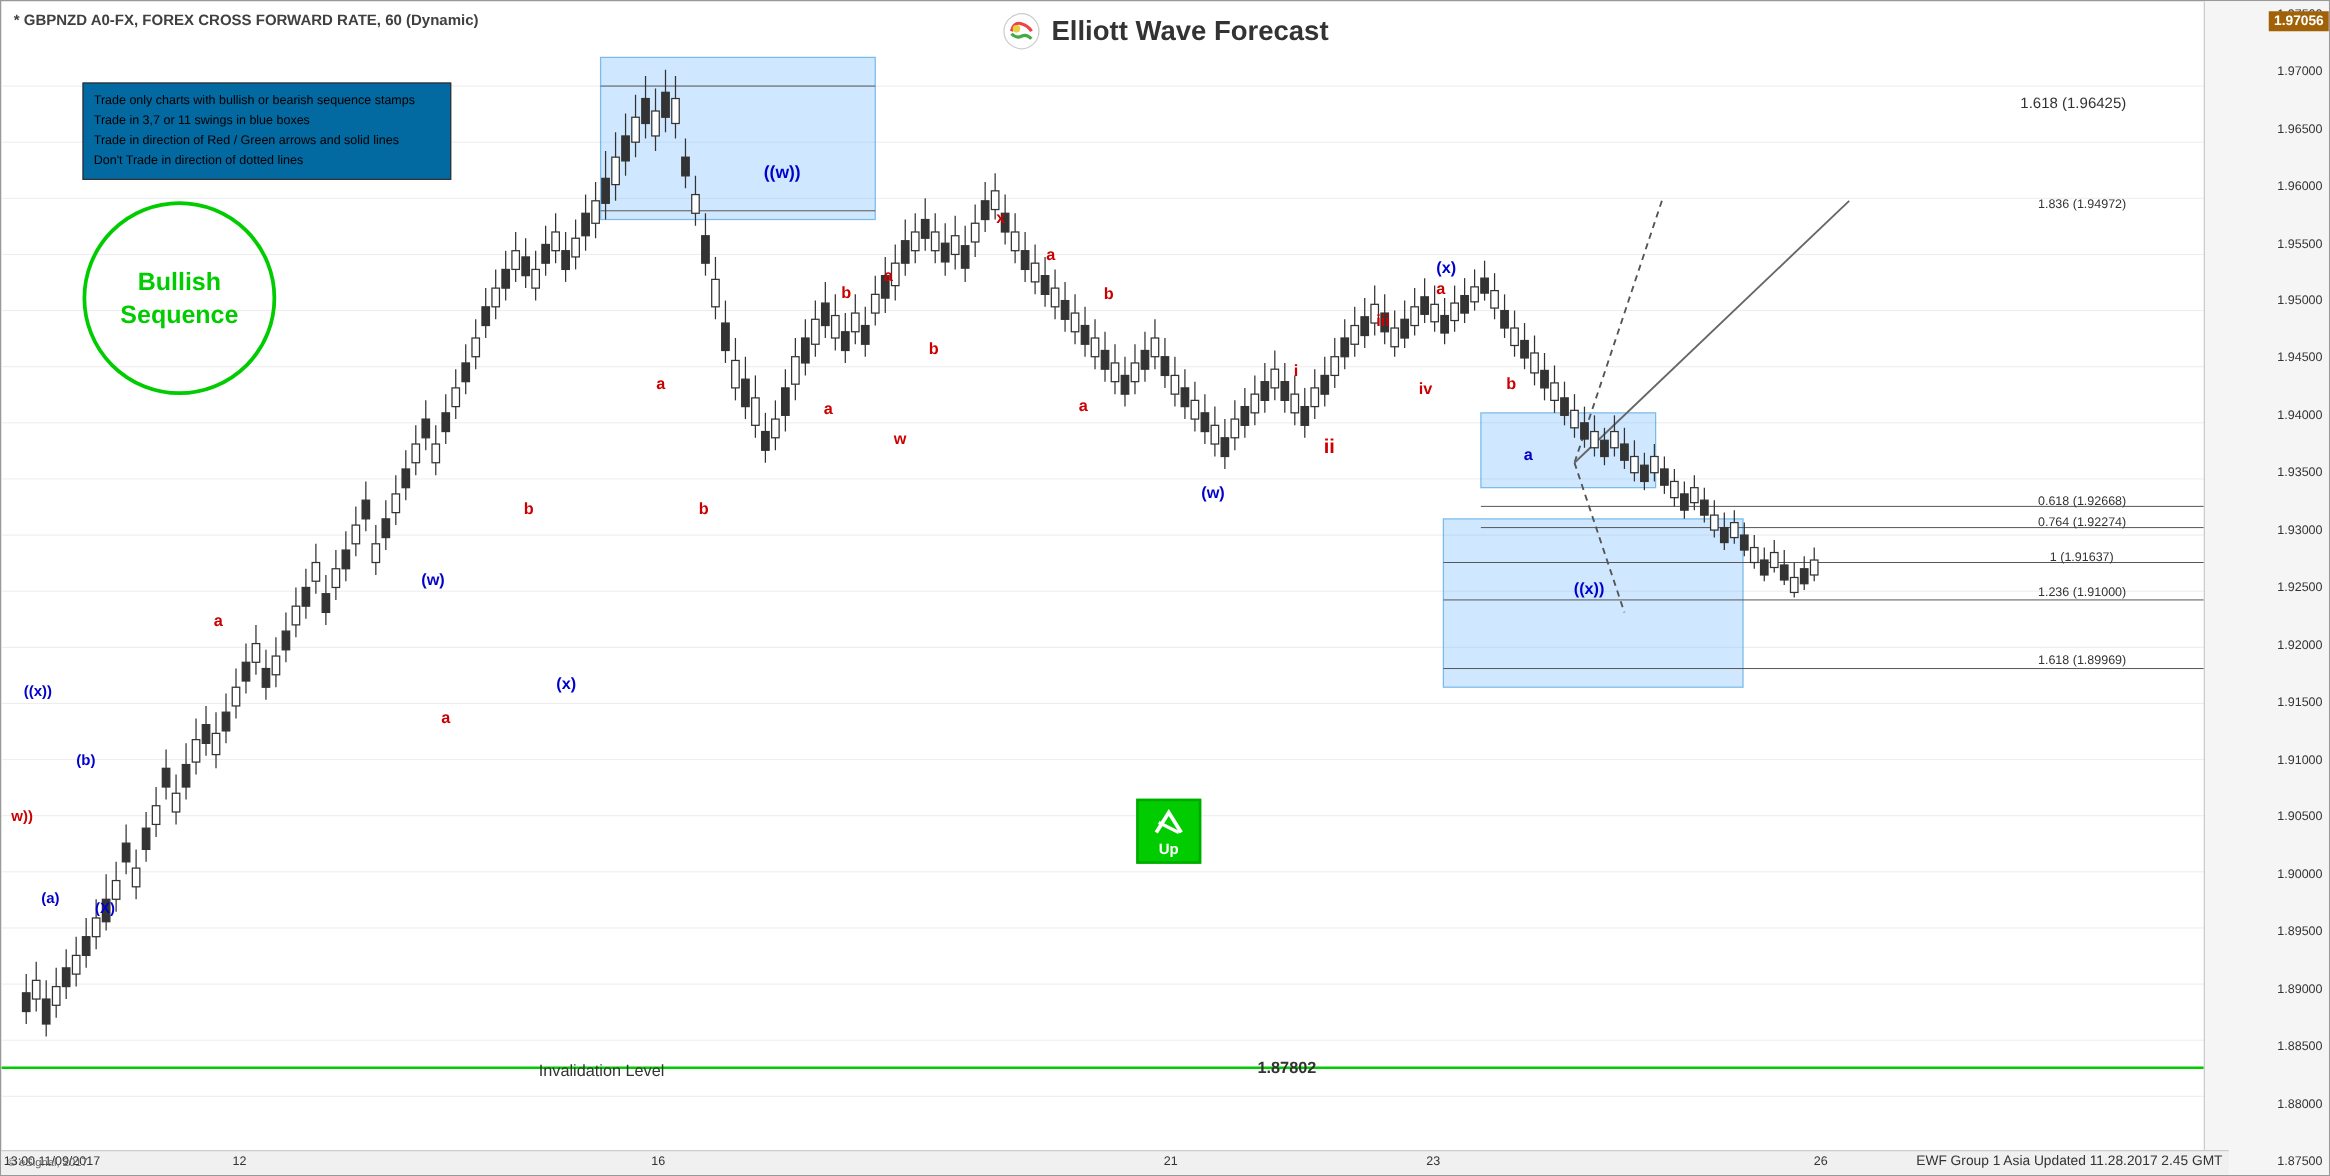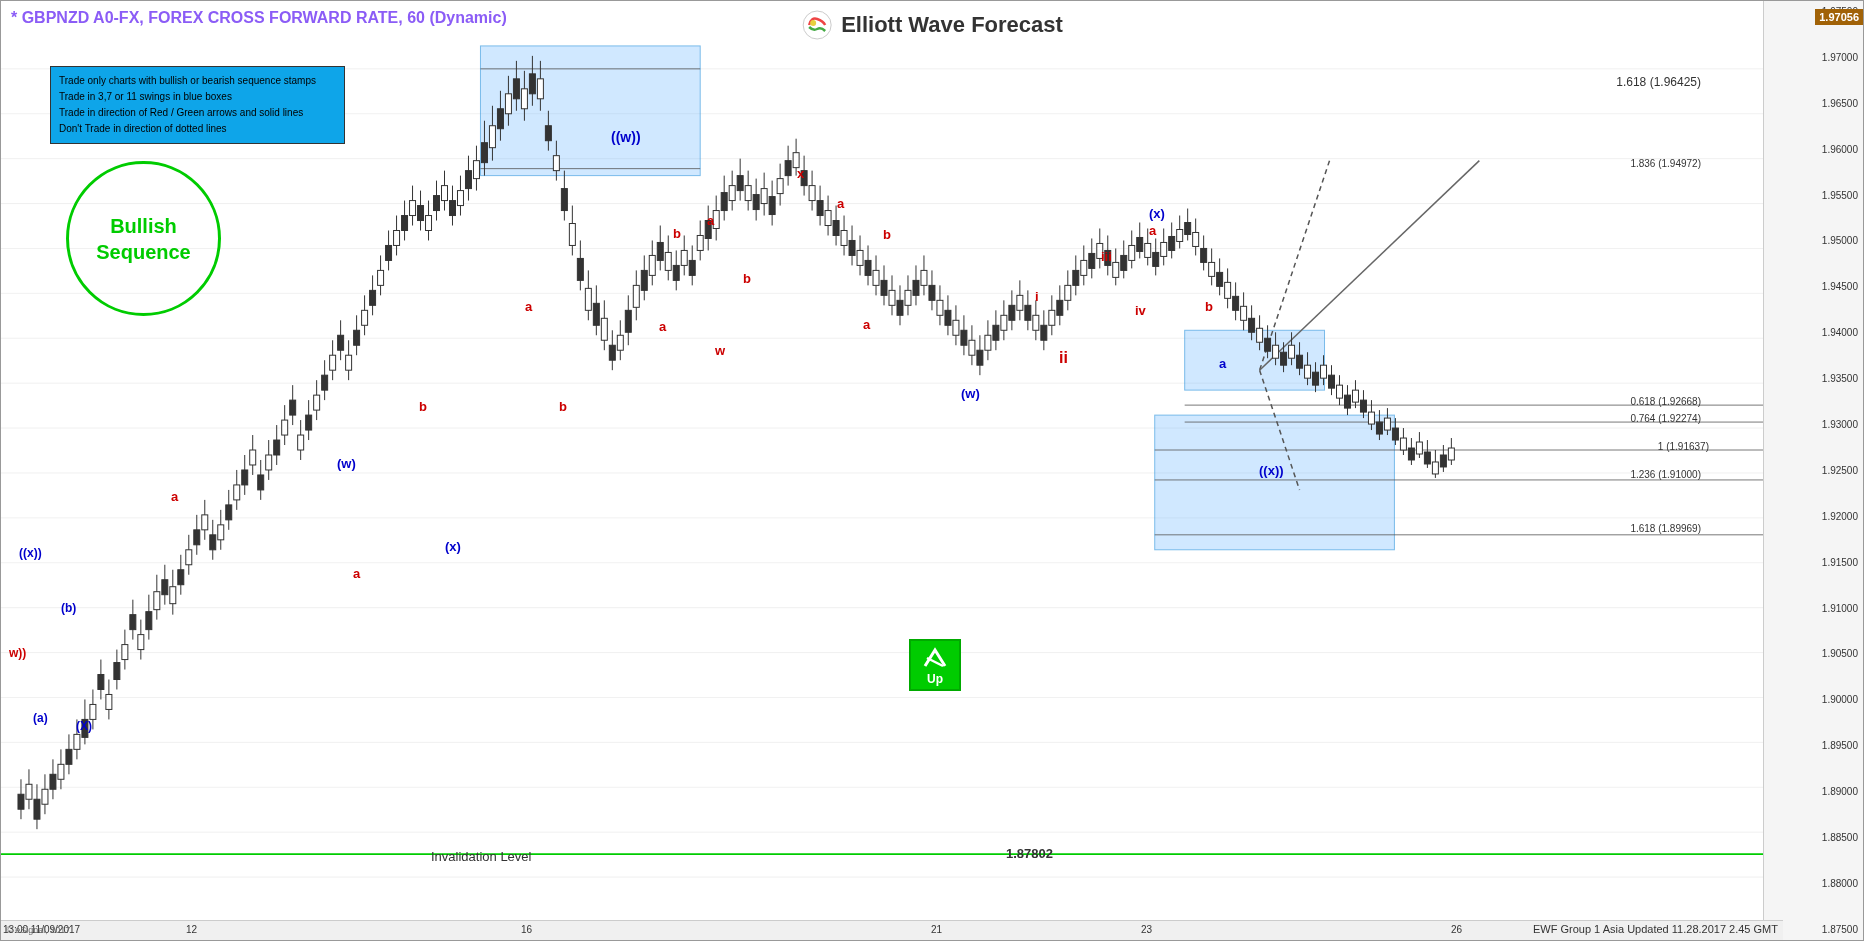--- a/index.html
+++ b/index.html
@@ -20,23 +20,23 @@
     }
     #chart-header {
       position: absolute;
       top: 8px;
       left: 10px;
       display: flex;
       align-items: center;
       gap: 10px;
     }
     #chart-title {
-      font-size: 16px;
+      font-size: 12px;
       font-weight: bold;
-      color: #8b5cf6;
+      color: #404040;
     }
     #logo-area {
       position: absolute;
       top: 8px;
       left: 50%;
       transform: translateX(-50%);
       display: flex;
       align-items: center;
       gap: 8px;
     }
@@ -73,23 +73,23 @@
       right: 0;
       background: #a16207;
       color: #fff;
       font-size: 11px;
       padding: 2px 4px;
       font-weight: bold;
     }
     #instructions-box {
       position: absolute;
       top: 65px;
-      left: 49px;
+      left: 65px;
       border: 1px solid #333;
-      background: #0ea5e9;
+      background: #0369a1;
       padding: 6px 8px;
       font-size: 10px;
       line-height: 1.6;
       color: #000;
       width: 295px;
     }
     #bullish-circle {
       position: absolute;
       top: 160px;
       left: 65px;
@@ -664,21 +664,21 @@
     <div class="wave-label wave-blue" style="position:absolute; left:1148px; top:205px; font-size:13px;">(x)</div>
 
     <div class="wave-label wave-red" style="position:absolute; left:1204px; top:298px; font-size:13px;">b</div>
 
     <div class="wave-label wave-blue" style="position:absolute; left:1218px; top:355px; font-size:13px;">a</div>
 
     <div class="wave-label wave-blue" style="position:absolute; left:1258px; top:462px; font-size:13px;">((x))</div>
 
     <div style="position:absolute; right:82px; top:395px; font-size:10px; color:#333;">0.618 (1.92668)</div>
     <div style="position:absolute; right:82px; top:412px; font-size:10px; color:#333;">0.764 (1.92274)</div>
-    <div style="position:absolute; right:74px; top:440px; font-size:10px; color:#333;">1 (1.91637)</div>
+    <div style="position:absolute; right:92px; top:440px; font-size:10px; color:#333;">1 (1.91637)</div>
     <div style="position:absolute; right:82px; top:468px; font-size:10px; color:#333;">1.236 (1.91000)</div>
     <div style="position:absolute; right:82px; top:522px; font-size:10px; color:#333;">1.618 (1.89969)</div>
     <div style="position:absolute; right:82px; top:74px; font-size:12px; color:#333;">1.618 (1.96425)</div>
     <div style="position:absolute; right:82px; top:157px; font-size:10px; color:#333;">1.836 (1.94972)</div>
 
     <div style="position:absolute; left:430px; top:848px; font-size:13px; color:#333;">Invalidation Level</div>
     <div style="position:absolute; left:1005px; top:845px; font-size:13px; color:#333; font-weight:bold;">1.87802</div>
 
     <div id="up-button" style="position:absolute; left:908px; top:638px;">
       <svg width="28" height="28" viewBox="0 0 28 28">

